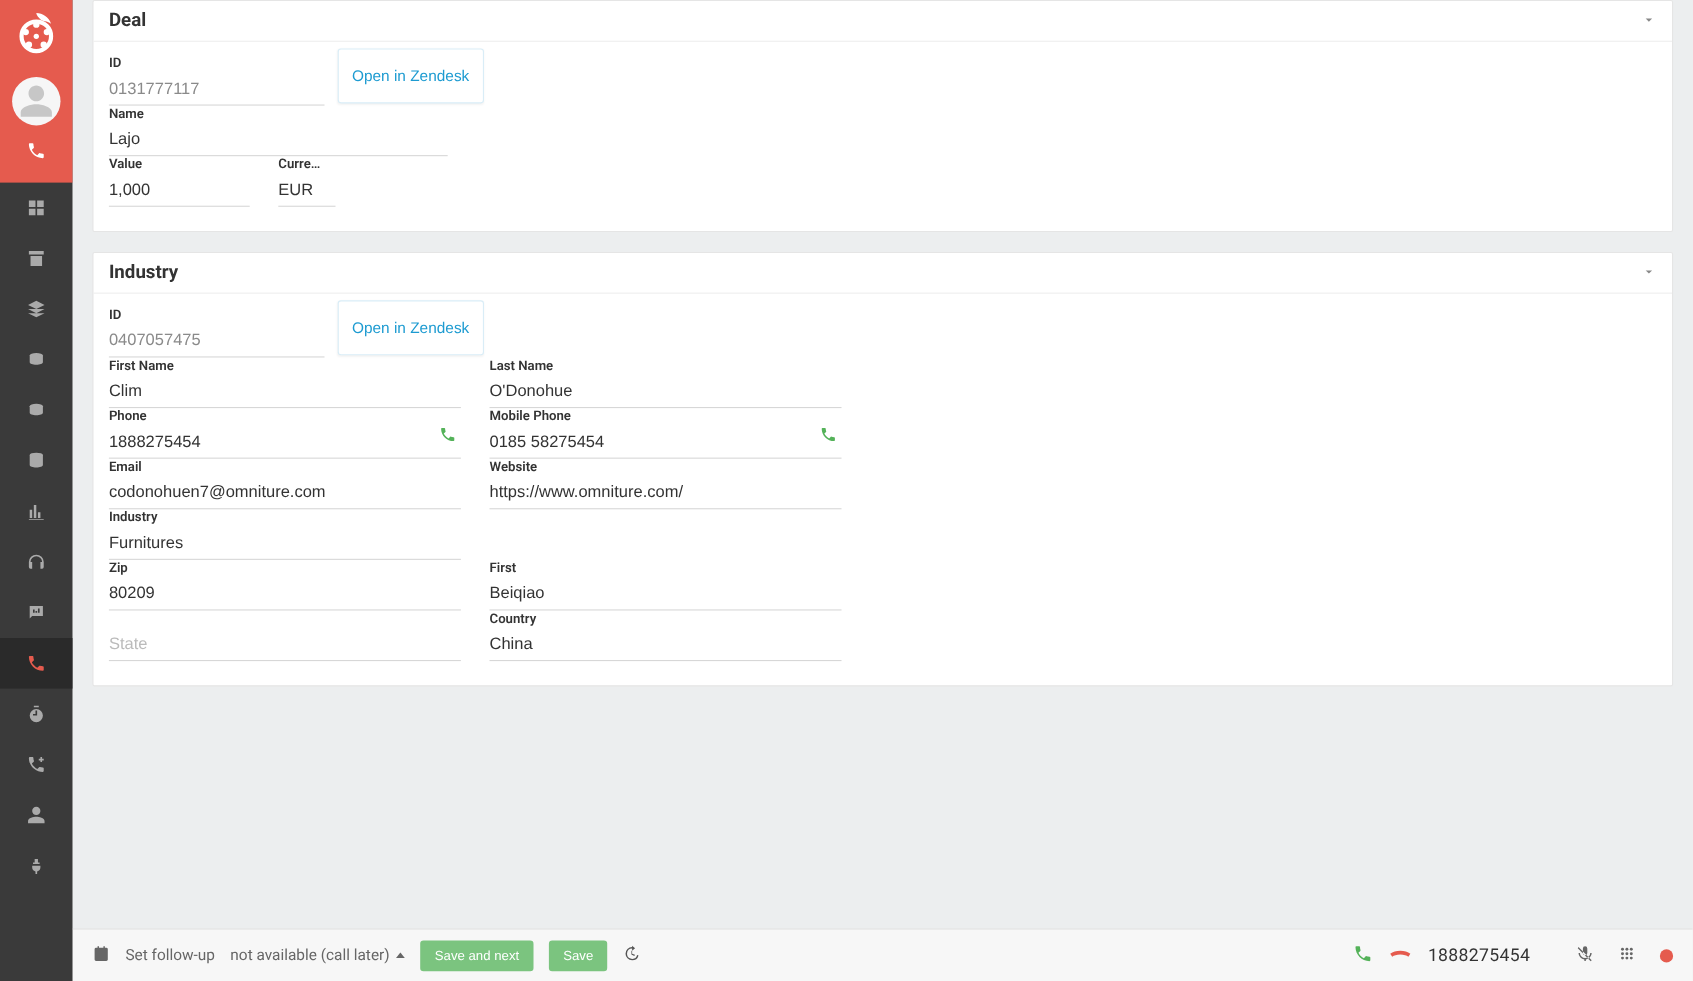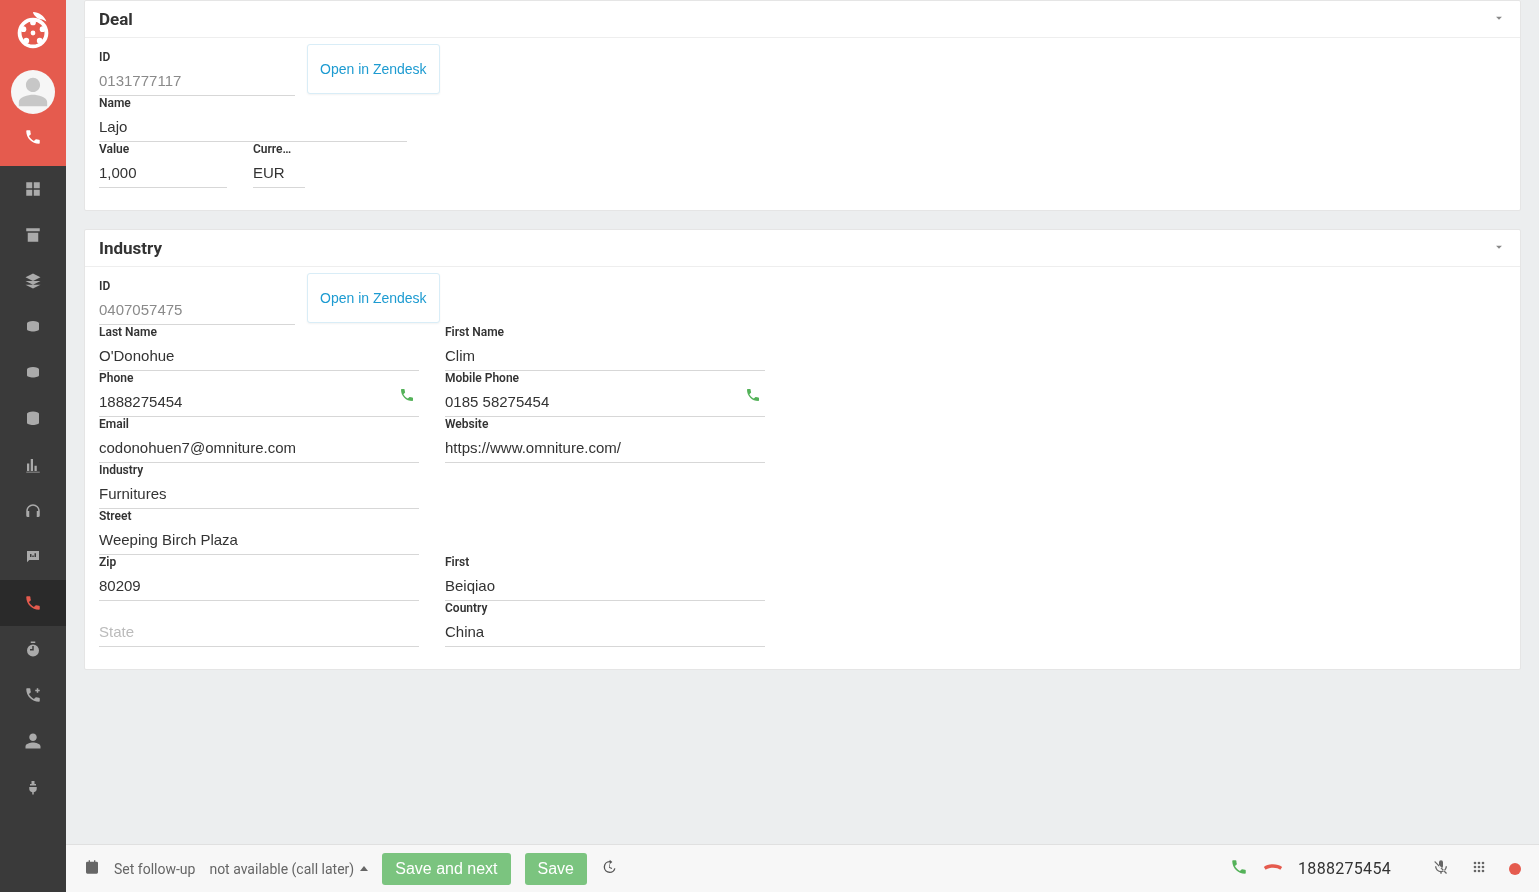--- a/index.html
+++ b/index.html
@@ -48,21 +48,21 @@
   .phone-wrap { position:relative; }
   .phone-icon-inline { position:absolute; right:4px; bottom:10px; color:#54b259; }
   .phone-icon-inline svg { width:16px; height:16px; fill:currentColor; }
 
   
   .footer { height:48px; background:#f7f7f7; border-top:1px solid #e0e0e0; display:flex; align-items:center; padding:0 18px; gap:14px; font-size:14px; color:#555; }
   .footer .cal-icon { color:#666; }
   .followup { color:#666; }
   .dropdown { color:#666; display:flex; align-items:center; gap:6px; cursor:pointer;}
   .caret-up { width:0; height:0; border-left:4px solid transparent; border-right:4px solid transparent; border-bottom:5px solid #666;}
-  .btn { border:none; border-radius:3px; padding:7px 13px; font-size:16px; cursor:pointer; color:#fff; }
+  .btn { border:none; border-radius:3px; padding:7px 13px; font-size:12px; cursor:pointer; color:#fff; }
   .btn-save-next { background:#7bc47f; }
   .btn-save { background:#7bc47f; }
   .history-icon { color:#555; cursor:pointer; }
   .footer-spacer { flex:1; }
   .footer-phone-green { color:#54b259; }
   .footer-phone-red { color:#e55b4e; }
   .footer-number { font-size:16px; color:#333; letter-spacing:.3px; }
   .footer-right-icons { display:flex; align-items:center; gap:22px; margin-left:28px;}
   .footer-right-icons svg { width:16px; height:16px; fill:#666;}
   .rec-dot { width:12px; height:12px; border-radius:50%; background:#e55b4e; }
@@ -229,26 +229,26 @@
         <div class="id-row">
           <div class="field w-id">
             <span class="field-label">ID</span>
             <input class="field-input readonly" readonly="" value="0407057475" style="">
           </div>
           <button class="zendesk-btn">Open in Zendesk</button>
         </div>
 
         <div class="field-row">
           <div class="field w-halfcol">
+            <span class="field-label">First Name</span>
+            <input class="field-input" value="Clim" style="">
+          </div>
+          <div class="field w-halfcol">
             <span class="field-label">Last Name</span>
             <input class="field-input" value="O'Donohue" style="">
-          </div>
-          <div class="field w-halfcol">
-            <span class="field-label">First Name</span>
-            <input class="field-input" value="Clim" style="">
           </div>
         </div>
 
         <div class="field-row">
           <div class="field w-halfcol phone-wrap">
             <span class="field-label">Phone</span>
             <input class="field-input" value="1888275454" style="">
             <span class="phone-icon-inline"><svg viewBox="0 0 24 24">
                   <path d="M6.6 10.8c1.4 2.8 3.8 5.1 6.6 6.6l2.2-2.2c.3-.3.7-.4 1-.2 1.1.4 2.4.6 3.6.6.6 0 1 .4 1 1V20c0 .6-.4 1-1 1C10.6 21 3 13.4 3 4c0-.6.4-1 1-1h3.5c.6 0 1 .4 1 1 0 1.2.2 2.5.6 3.6.1.4 0 .8-.2 1l-2.3 2.2z"></path>
                 </svg></span>
@@ -273,26 +273,20 @@
           </div>
         </div>
 
         <div class="field-row">
           <div class="field w-halfcol">
             <span class="field-label">Industry</span>
             <input class="field-input" value="Furnitures" style="">
           </div>
         </div>
 
-        <div class="field-row">
-          <div class="field w-halfcol">
-            <span class="field-label">Street</span>
-            <input class="field-input" value="Weeping Birch Plaza" style="">
-          </div>
-        </div>
 
         <div class="field-row">
           <div class="field w-halfcol">
             <span class="field-label">Zip</span>
             <input class="field-input" value="80209" style="">
           </div>
           <div class="field w-halfcol">
             <span class="field-label">First</span>
             <input class="field-input" value="Beiqiao" style="">
           </div>

